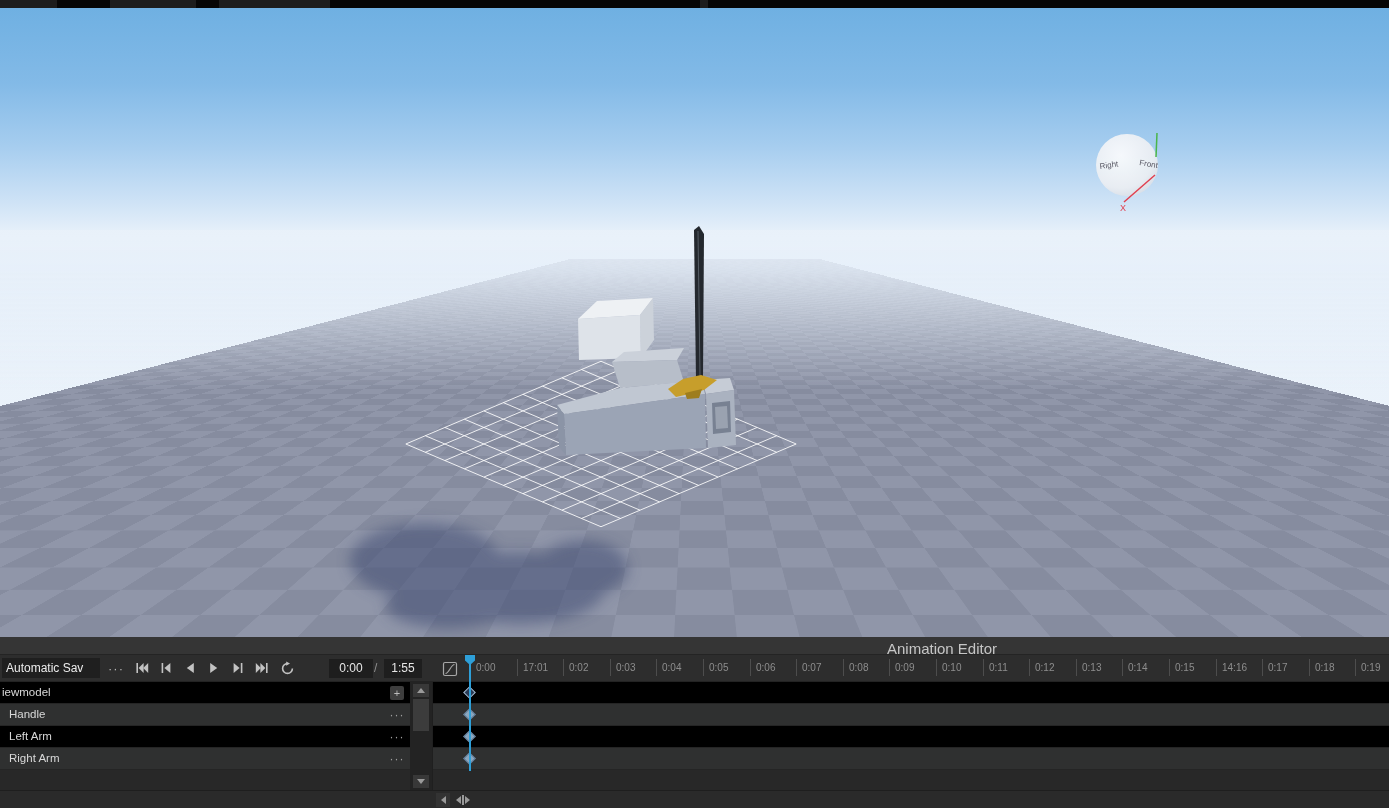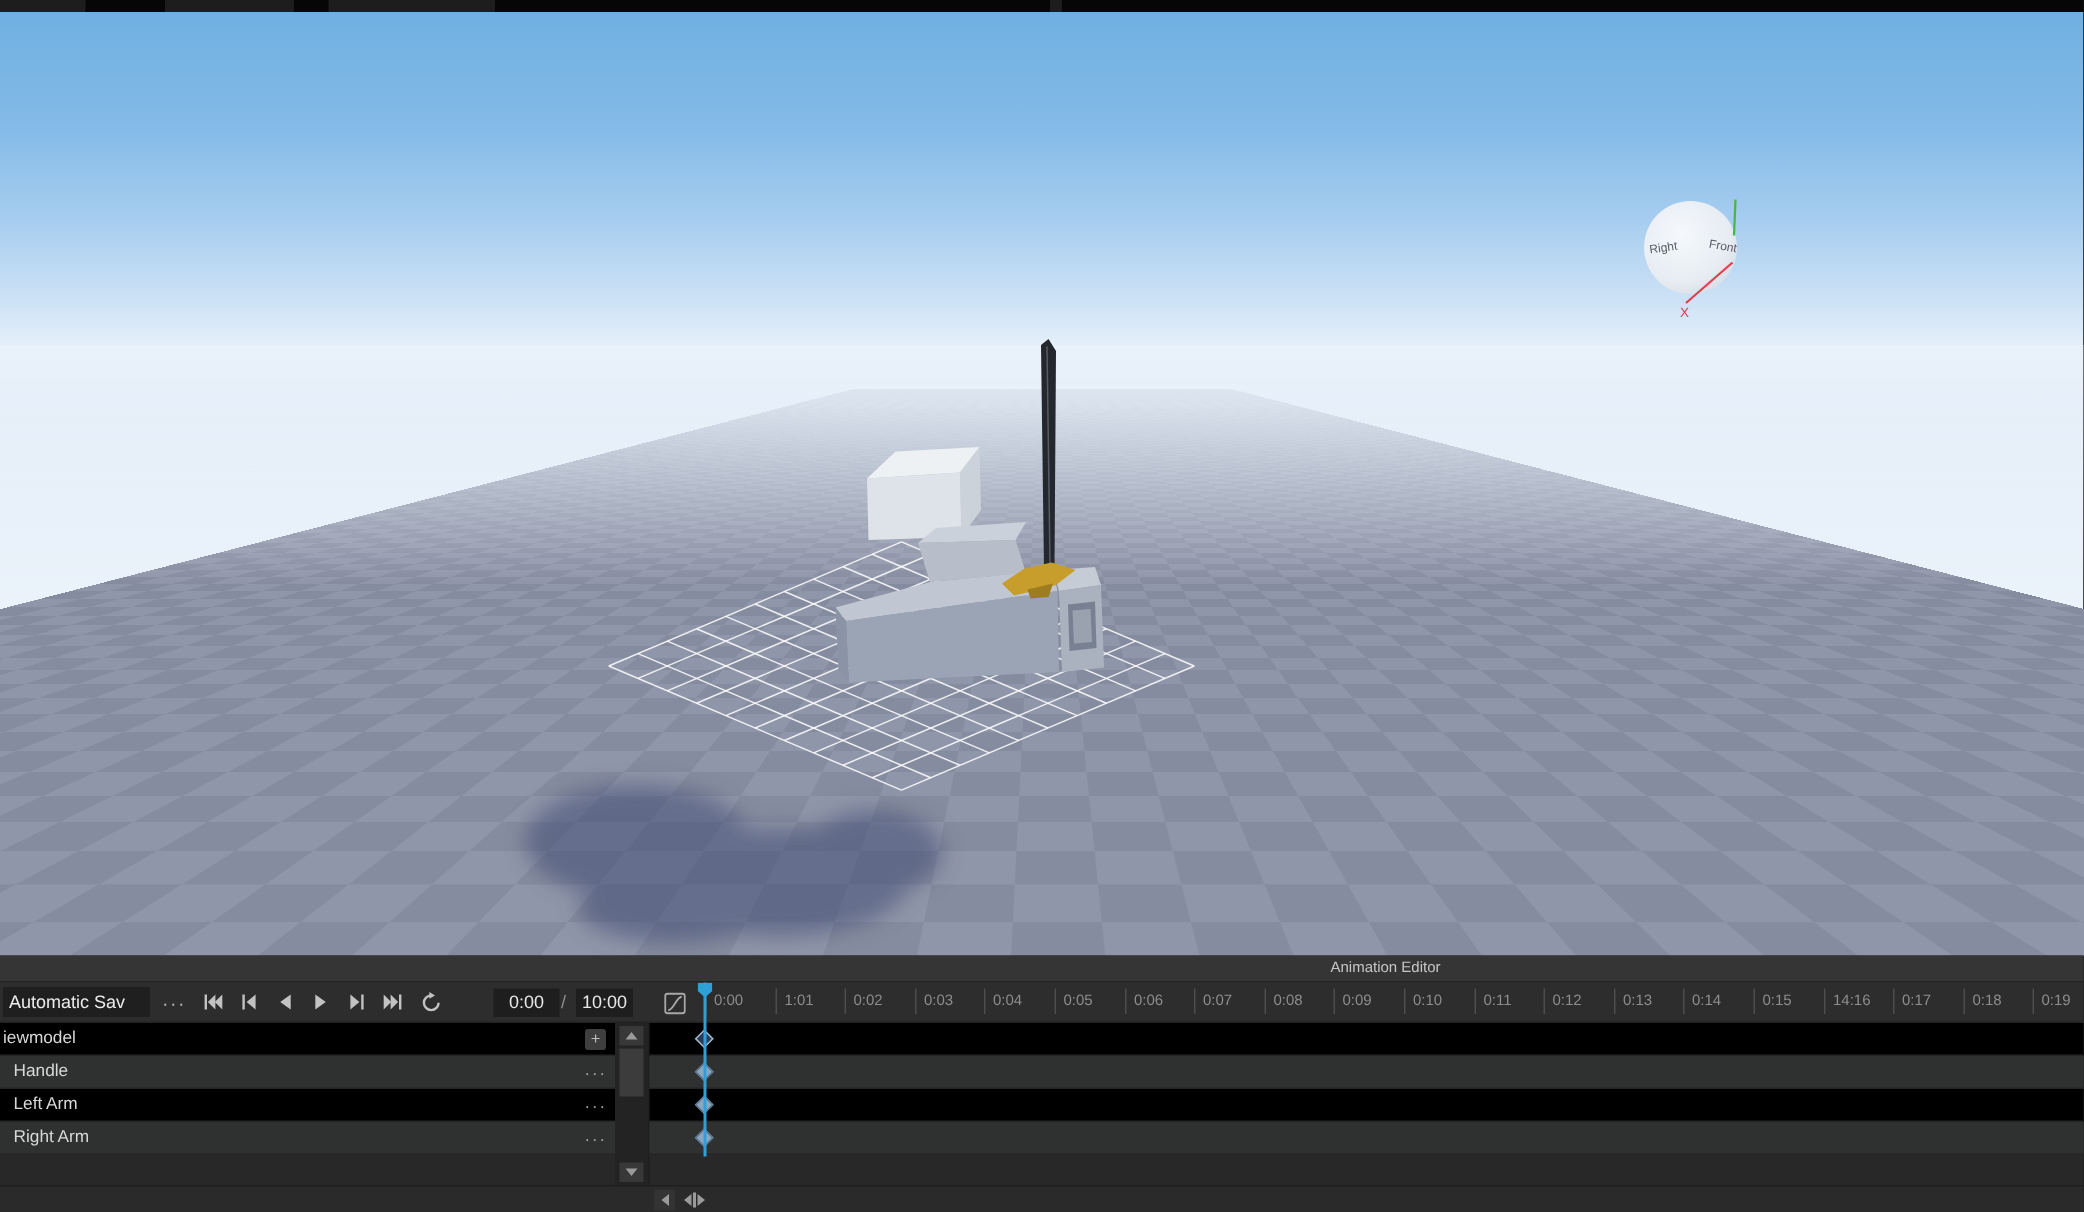--- a/index.html
+++ b/index.html
@@ -25,21 +25,21 @@
     background-image:conic-gradient(#9096a9 25%, #868c9f 0 50%, #9096a9 0 75%, #868c9f 0);
     background-size:150px 150px;
   }
   .haze { position:absolute; top:222px; left:0; width:100%; height:160px;
     background:linear-gradient(180deg,#e9f1fa 0%, rgba(230,239,249,0.85) 25%, rgba(225,236,248,0) 100%); }
   .scene { position:absolute; inset:0; pointer-events:none; }
 
   
   .anim-editor { position:absolute; top:637px; left:0; width:1389px; height:171px; background:#292929; }
   .ae-titlebar { position:absolute; top:0; left:0; width:100%; height:18px; background:#353535; border-bottom:1px solid #242424; }
-  .ae-title { position:absolute; left:887px; top:3px; font-size:10px; color:#c6c6c6; }
+  .ae-title { position:absolute; left:887px; top:3px; font-size:15px; color:#c6c6c6; }
 
   .ae-toolbar { position:absolute; top:18px; left:0; width:100%; height:27px; background:#2d2d2d; border-bottom:1px solid #232323; }
   .autosave { position:absolute; left:2px; top:3px; width:98px; height:20px; background:#1f1f1f;
     color:#ececec; font-size:12px; line-height:20px; padding-left:4px; overflow:hidden; white-space:nowrap; }
   .dotsbtn { position:absolute; left:105px; top:3px; width:22px; height:20px; color:#b4b4b4; font-size:13px; letter-spacing:1px; }
   .pb { position:absolute; top:3px; width:22px; height:20px; display:flex; align-items:center; justify-content:center; }
   .pb svg { display:block; }
   .timebox { position:absolute; top:4px; height:19px; background:#1e1e1e; color:#e6e6e6;
     font-size:12px; line-height:19px; text-align:center; }
   .tb-cur { left:329px; width:44px; }
@@ -242,32 +242,32 @@
     </button>
     <button class="pb" style="left:276px">
       <svg width="15" height="15" viewBox="0 0 15 15">
         <path d="M7.5 2.6 A4.9 4.9 0 1 0 12.4 7.5" fill="none" stroke="#c2c2c2" stroke-width="1.6"></path>
         <path d="M6.2 0.4 L6.2 4.8 L10 2.6 Z" fill="#c2c2c2"></path>
       </svg>
     </button>
 
     <div class="timebox tb-cur">0:00</div>
     <span class="tsep">/</span>
-    <div class="timebox tb-end">10:00</div>
+    <div class="timebox tb-end">1:55</div>
 
     <button class="curvebtn">
       <svg width="16" height="16" viewBox="0 0 16 16">
         <rect x="1.5" y="1.5" width="13" height="13" rx="1.5" fill="none" stroke="#a8a8a8" stroke-width="1.2"></rect>
         <path d="M3.5 12.5 C7 12.5 9 3.5 12.5 3.5" fill="none" stroke="#a8a8a8" stroke-width="1.2"></path>
       </svg>
     </button>
 
     <div class="ruler-region"></div>
     <span class="tick" style="left:470px">0:00</span>
-    <span class="tick" style="left:517px">1:01</span>
+    <span class="tick" style="left:517px">17:01</span>
     <span class="tick" style="left:563px">0:02</span>
     <span class="tick" style="left:610px">0:03</span>
     <span class="tick" style="left:656px">0:04</span>
     <span class="tick" style="left:703px">0:05</span>
     <span class="tick" style="left:750px">0:06</span>
     <span class="tick" style="left:796px">0:07</span>
     <span class="tick" style="left:843px">0:08</span>
     <span class="tick" style="left:889px">0:09</span>
     <span class="tick" style="left:936px">0:10</span>
     <span class="tick" style="left:983px">0:11</span>

